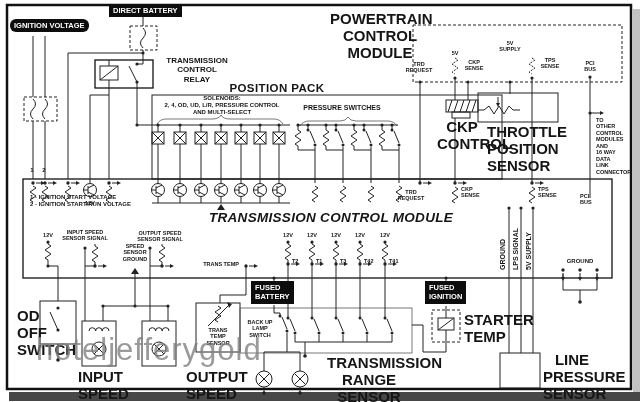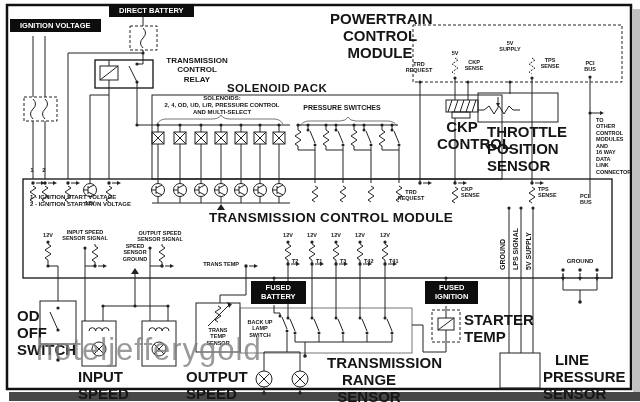--- a/index.html
+++ b/index.html
@@ -10,24 +10,24 @@
   .w2{stroke:#111;fill:none;stroke-width:1.3;}
   .thin{stroke:#555;fill:none;stroke-width:.8;}
   .dash{stroke:#222;fill:none;stroke-width:1;stroke-dasharray:3 2;}
   .lbl{position:absolute;font-weight:bold;font-size:6px;line-height:1.18;color:#151515;
        text-align:center;white-space:pre-line;z-index:3;}
   .s5{font-size:5.5px;}
   .s7{font-size:7px;}
   .s8{font-size:8px;}
   .s9{font-size:15px;line-height:1.12;}
   .s11{font-size:11.5px;letter-spacing:.4px;}
-  .s13{font-size:13.5px;letter-spacing:.3px;}
+  .s13{font-size:13.5px;letter-spacing:.3px;font-style:italic;}
   .la{text-align:left;}
   .tag{position:absolute;background:#0d0d0d;color:#fff;font-weight:bold;font-size:7.5px;
-       line-height:1.25;padding:2px 10px;text-align:center;white-space:pre-line;z-index:3;}
+       line-height:1.25;padding:2px 4px;white-space:pre-line;z-index:3;}
   .rot{position:absolute;font-weight:bold;font-size:7px;color:#151515;width:64px;
        text-align:left;transform:rotate(-90deg);transform-origin:0 0;z-index:3;white-space:nowrap;}
   .wm{position:absolute;left:36px;top:332px;font-weight:normal;font-size:31px;
       color:rgba(125,125,125,.78);letter-spacing:1px;z-index:4;}
 </style>
 </head>
 <body>
 
 <div id="stage">
 
@@ -295,34 +295,34 @@
     <circle cx="48" cy="242" r="1.6"></circle>
         <circle cx="288" cy="242" r="1.6"></circle>
         <circle cx="312" cy="242" r="1.6"></circle>
     <circle cx="336" cy="242" r="1.6"></circle>
         <circle cx="360" cy="242" r="1.6"></circle>
         <circle cx="385" cy="242" r="1.6"></circle>
     <circle cx="48" cy="266" r="1.6"></circle>
   </g>
 </svg>
 
-<div class="tag" style="left:10px;top:19px;">IGNITION VOLTAGE</div>
+<div class="tag" style="left:10px;top:19px;border-radius:6px;">IGNITION VOLTAGE</div>
 <div class="tag" style="left:109px;top:4px;">DIRECT BATTERY</div>
 <div class="tag" style="left:251px;top:281px;">FUSED
 BATTERY</div>
 <div class="tag" style="left:425px;top:281px;">FUSED
 IGNITION</div>
 
 <div class="lbl s9" style="left:330px;top:11px;width:100px;">POWERTRAIN
 CONTROL
 MODULE</div>
 <div class="lbl s8" style="left:156px;top:56px;width:82px;">TRANSMISSION
 CONTROL
 RELAY</div>
-<div class="lbl s11" style="left:217px;top:82px;width:120px;">SOLENOID PACK</div>
+<div class="lbl s11" style="left:217px;top:82px;width:120px;">POSITION PACK</div>
 <div class="lbl" style="left:153px;top:95px;width:138px;">SOLENOIDS:
 2, 4, OD, UD, L/R, PRESSURE CONTROL
 AND MULTI-SELECT</div>
 <div class="lbl s7" style="left:294px;top:104px;width:96px;">PRESSURE SWITCHES</div>
 <div class="lbl s13" style="left:200px;top:210px;width:262px;">TRANSMISSION CONTROL MODULE</div>
 <div class="lbl la" style="left:30px;top:194px;width:130px;">1 - IGNITION START VOLTAGE
 2 - IGNITION START/RUN VOLTAGE</div>
 
 <div class="lbl s5" style="left:404px;top:61px;width:30px;">TRD
 REQUEST</div>

